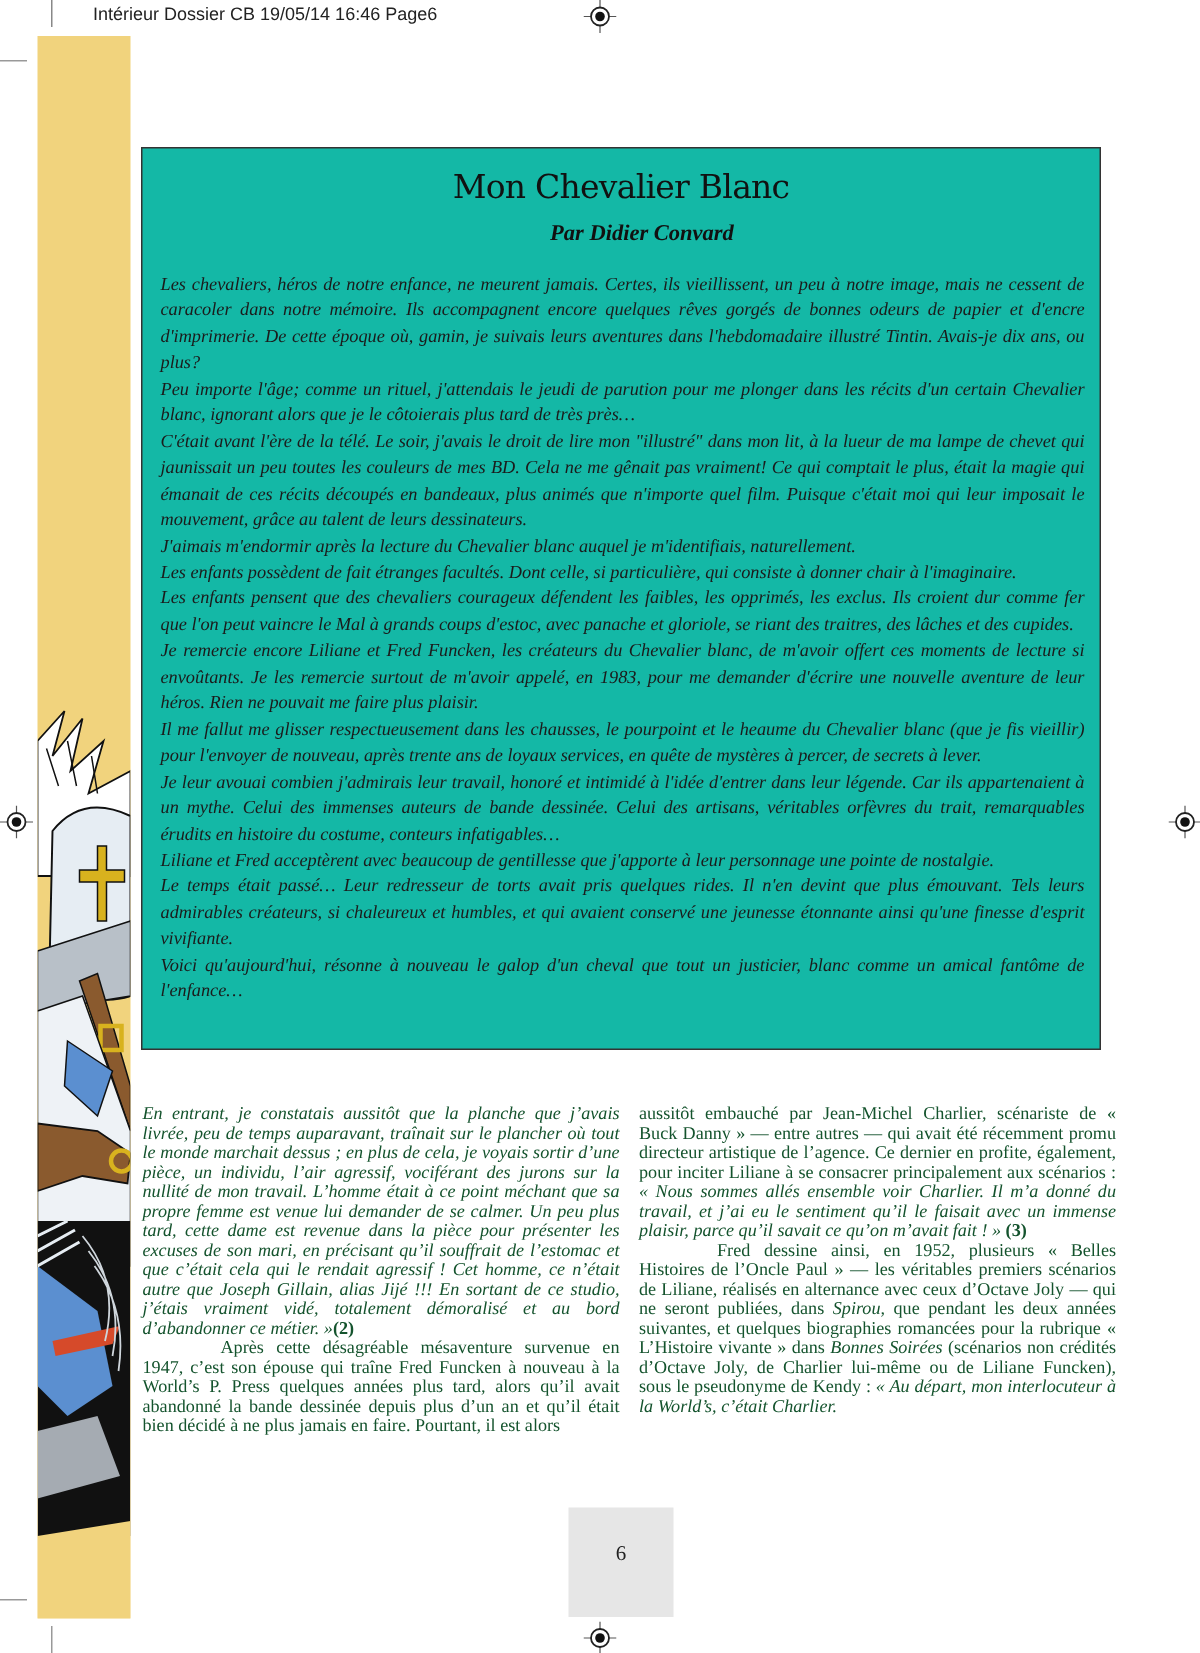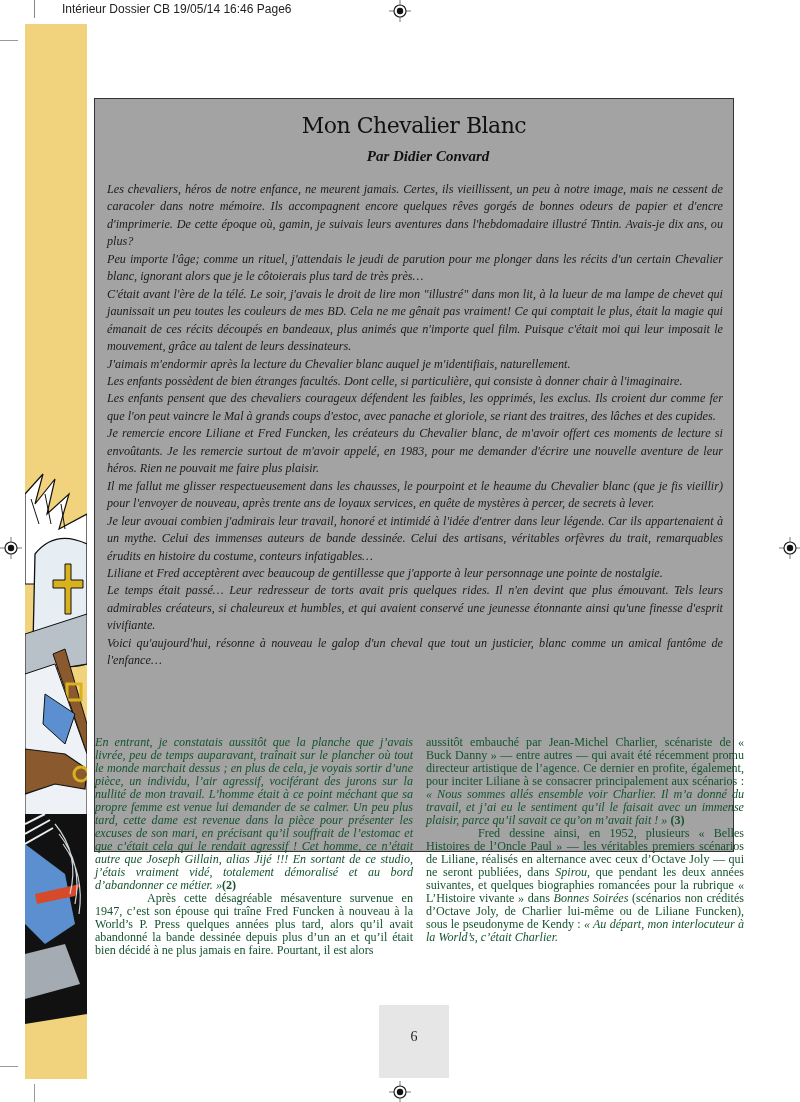--- a/index.html
+++ b/index.html
@@ -4,21 +4,21 @@
 <style>
   html,body{margin:0;padding:0;}
   body{width:800px;height:1102px;background:#ffffff;position:relative;overflow:hidden;font-family:"Liberation Serif",serif;color:#1a1a1a;}
   .slug{position:absolute;left:38px;top:2px;font-family:"Liberation Sans",sans-serif;font-size:12px;color:#222;white-space:nowrap;margin-left:24px;}
   .slug-rule{position:absolute;left:34px;top:0;width:1px;height:18px;background:#888;}
   .crop{position:absolute;background:#999;}
   .reg{position:absolute;width:22px;height:22px;}
   .reg svg{width:22px;height:22px;display:block;}
   .strip{position:absolute;left:25px;top:24px;width:62px;height:1055px;background:#f1d37d;overflow:hidden;}
   .strip svg{position:absolute;left:0;top:0;width:62px;height:1055px;}
-  .box{position:absolute;left:94px;top:98px;width:640px;height:754px;background:#a3a3a3;border:1.5px solid #333;box-sizing:border-box;}
+  .box{position:absolute;left:94px;top:98px;width:640px;height:602px;background:#14b8a6;border:1.5px solid #333;box-sizing:border-box;}
   .title{position:absolute;left:0;right:0;top:14px;text-align:center;font-family:"DejaVu Serif",serif;font-size:22px;letter-spacing:-0.5px;color:#111;}
   .byline{position:absolute;left:0;right:0;top:49px;text-align:center;font-weight:bold;font-style:italic;font-size:15px;color:#111;padding-left:28px;}
   .intro{position:absolute;left:12px;right:10px;top:82px;font-style:italic;font-size:12.2px;line-height:17.45px;text-align:justify;color:#1b1b1b;}
   .intro p{margin:0;}
   .intro .sign{margin-top:17.45px;}
   .col{position:absolute;top:736px;width:318px;font-size:12.1px;line-height:13px;text-align:justify;color:#14532d;}
   .col p{margin:0;}
   .col-left{left:95px;}
   .col-right{left:426px;}
   .it{font-style:italic;}
@@ -102,21 +102,21 @@
 </div>
 
 <div class="box">
   <div class="title">Mon Chevalier Blanc</div>
   <div class="byline">Par Didier Convard</div>
   <div class="intro">
     <p>Les chevaliers, héros de notre enfance, ne meurent jamais. Certes, ils vieillissent, un peu à notre image, mais ne cessent de caracoler dans notre mémoire. Ils accompagnent encore quelques rêves gorgés de bonnes odeurs de papier et d'encre d'imprimerie. De cette époque où, gamin, je suivais leurs aventures dans l'hebdomadaire illustré Tintin. Avais-je dix ans, ou plus?</p>
     <p>Peu importe l'âge; comme un rituel, j'attendais le jeudi de parution pour me plonger dans les récits d'un certain Chevalier blanc, ignorant alors que je le côtoierais plus tard de très près…</p>
     <p>C'était avant l'ère de la télé. Le soir, j'avais le droit de lire mon "illustré" dans mon lit, à la lueur de ma lampe de chevet qui jaunissait un peu toutes les couleurs de mes BD. Cela ne me gênait pas vraiment! Ce qui comptait le plus, était la magie qui émanait de ces récits découpés en bandeaux, plus animés que n'importe quel film. Puisque c'était moi qui leur imposait le mouvement, grâce au talent de leurs dessinateurs.</p>
     <p>J'aimais m'endormir après la lecture du Chevalier blanc auquel je m'identifiais, naturellement.</p>
-    <p>Les enfants possèdent de bien étranges facultés. Dont celle, si particulière, qui consiste à donner chair à l'imaginaire.</p>
+    <p>Les enfants possèdent de fait étranges facultés. Dont celle, si particulière, qui consiste à donner chair à l'imaginaire.</p>
     <p>Les enfants pensent  que des chevaliers courageux défendent les faibles, les opprimés, les exclus. Ils croient dur comme fer que l'on peut vaincre le Mal à grands coups d'estoc, avec panache et gloriole, se riant des traitres, des lâches et des cupides.</p>
     <p>Je remercie encore Liliane et Fred Funcken, les créateurs du Chevalier blanc, de m'avoir offert ces moments de lecture si envoûtants. Je les remercie surtout de m'avoir appelé, en 1983, pour me demander d'écrire une nouvelle aventure de leur héros. Rien ne pouvait me faire plus plaisir.</p>
     <p>Il me fallut me glisser respectueusement dans les chausses, le pourpoint et le heaume du Chevalier blanc (que je fis vieillir) pour l'envoyer de nouveau, après trente ans de loyaux services, en quête de mystères à percer, de secrets à lever.</p>
     <p>Je leur avouai combien j'admirais leur travail, honoré et intimidé à l'idée d'entrer dans leur légende. Car ils appartenaient à un mythe. Celui des immenses auteurs de bande dessinée. Celui des artisans, véritables orfèvres du trait, remarquables érudits en histoire du costume, conteurs infatigables…</p>
     <p>Liliane et Fred acceptèrent avec beaucoup de gentillesse que j'apporte à leur personnage une pointe de nostalgie.</p>
     <p>Le temps était passé… Leur redresseur de torts avait pris quelques rides. Il n'en devint que plus émouvant. Tels leurs admirables créateurs, si chaleureux et humbles, et qui avaient conservé une jeunesse étonnante ainsi qu'une finesse d'esprit vivifiante.</p>
     <p>Voici qu'aujourd'hui, résonne à nouveau le galop d'un cheval que tout un justicier, blanc comme un amical fantôme de l'enfance…</p>
   </div>
 </div>
 

